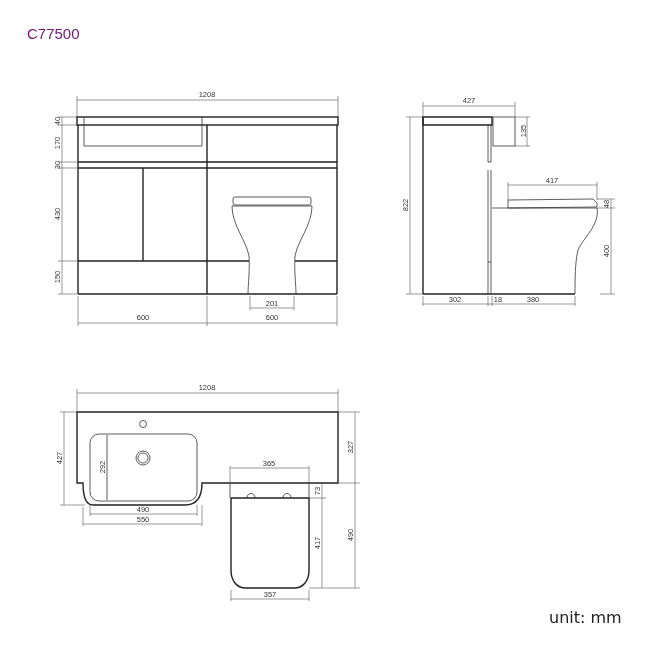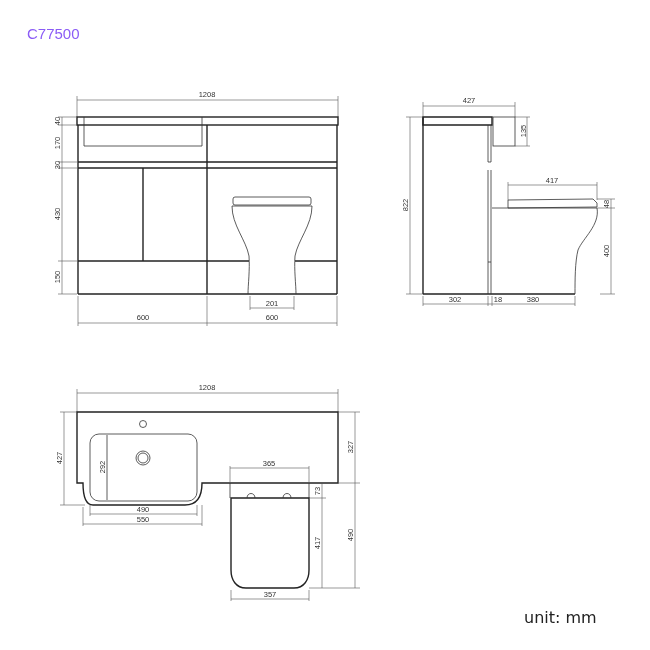--- a/index.html
+++ b/index.html
@@ -1,18 +1,18 @@
 <!DOCTYPE html>
 <html><head>
 <meta charset="utf-8">
 <style>
   html, body { margin:0; padding:0; background:#ffffff; }
   body { width:650px; height:650px; position:relative; overflow:hidden; font-family:"Liberation Sans", sans-serif; }
-  .title { position:absolute; left:27px; top:25px; font-size:15px; color:#8b5cf6; }
-  .unit { position:absolute; left:524px; top:608px; font-size:16px; color:#222; font-family:"DejaVu Sans", sans-serif; }
+  .title { position:absolute; left:27px; top:25px; font-size:15px; color:#701a75; }
+  .unit { position:absolute; left:549px; top:608px; font-size:16px; color:#222; font-family:"DejaVu Sans", sans-serif; }
   svg { position:absolute; left:0; top:0; }
   svg text { font-family:"Liberation Sans", sans-serif; font-size:7.5px; fill:#333; }
   .obj { stroke:#222; stroke-width:1.4; fill:none; }
   .thin { stroke:#333; stroke-width:0.8; fill:none; }
   .dim { stroke:#555; stroke-width:0.6; fill:none; }
 </style>
 </head>
 <body>
 
 <div class="title">C77500</div>

